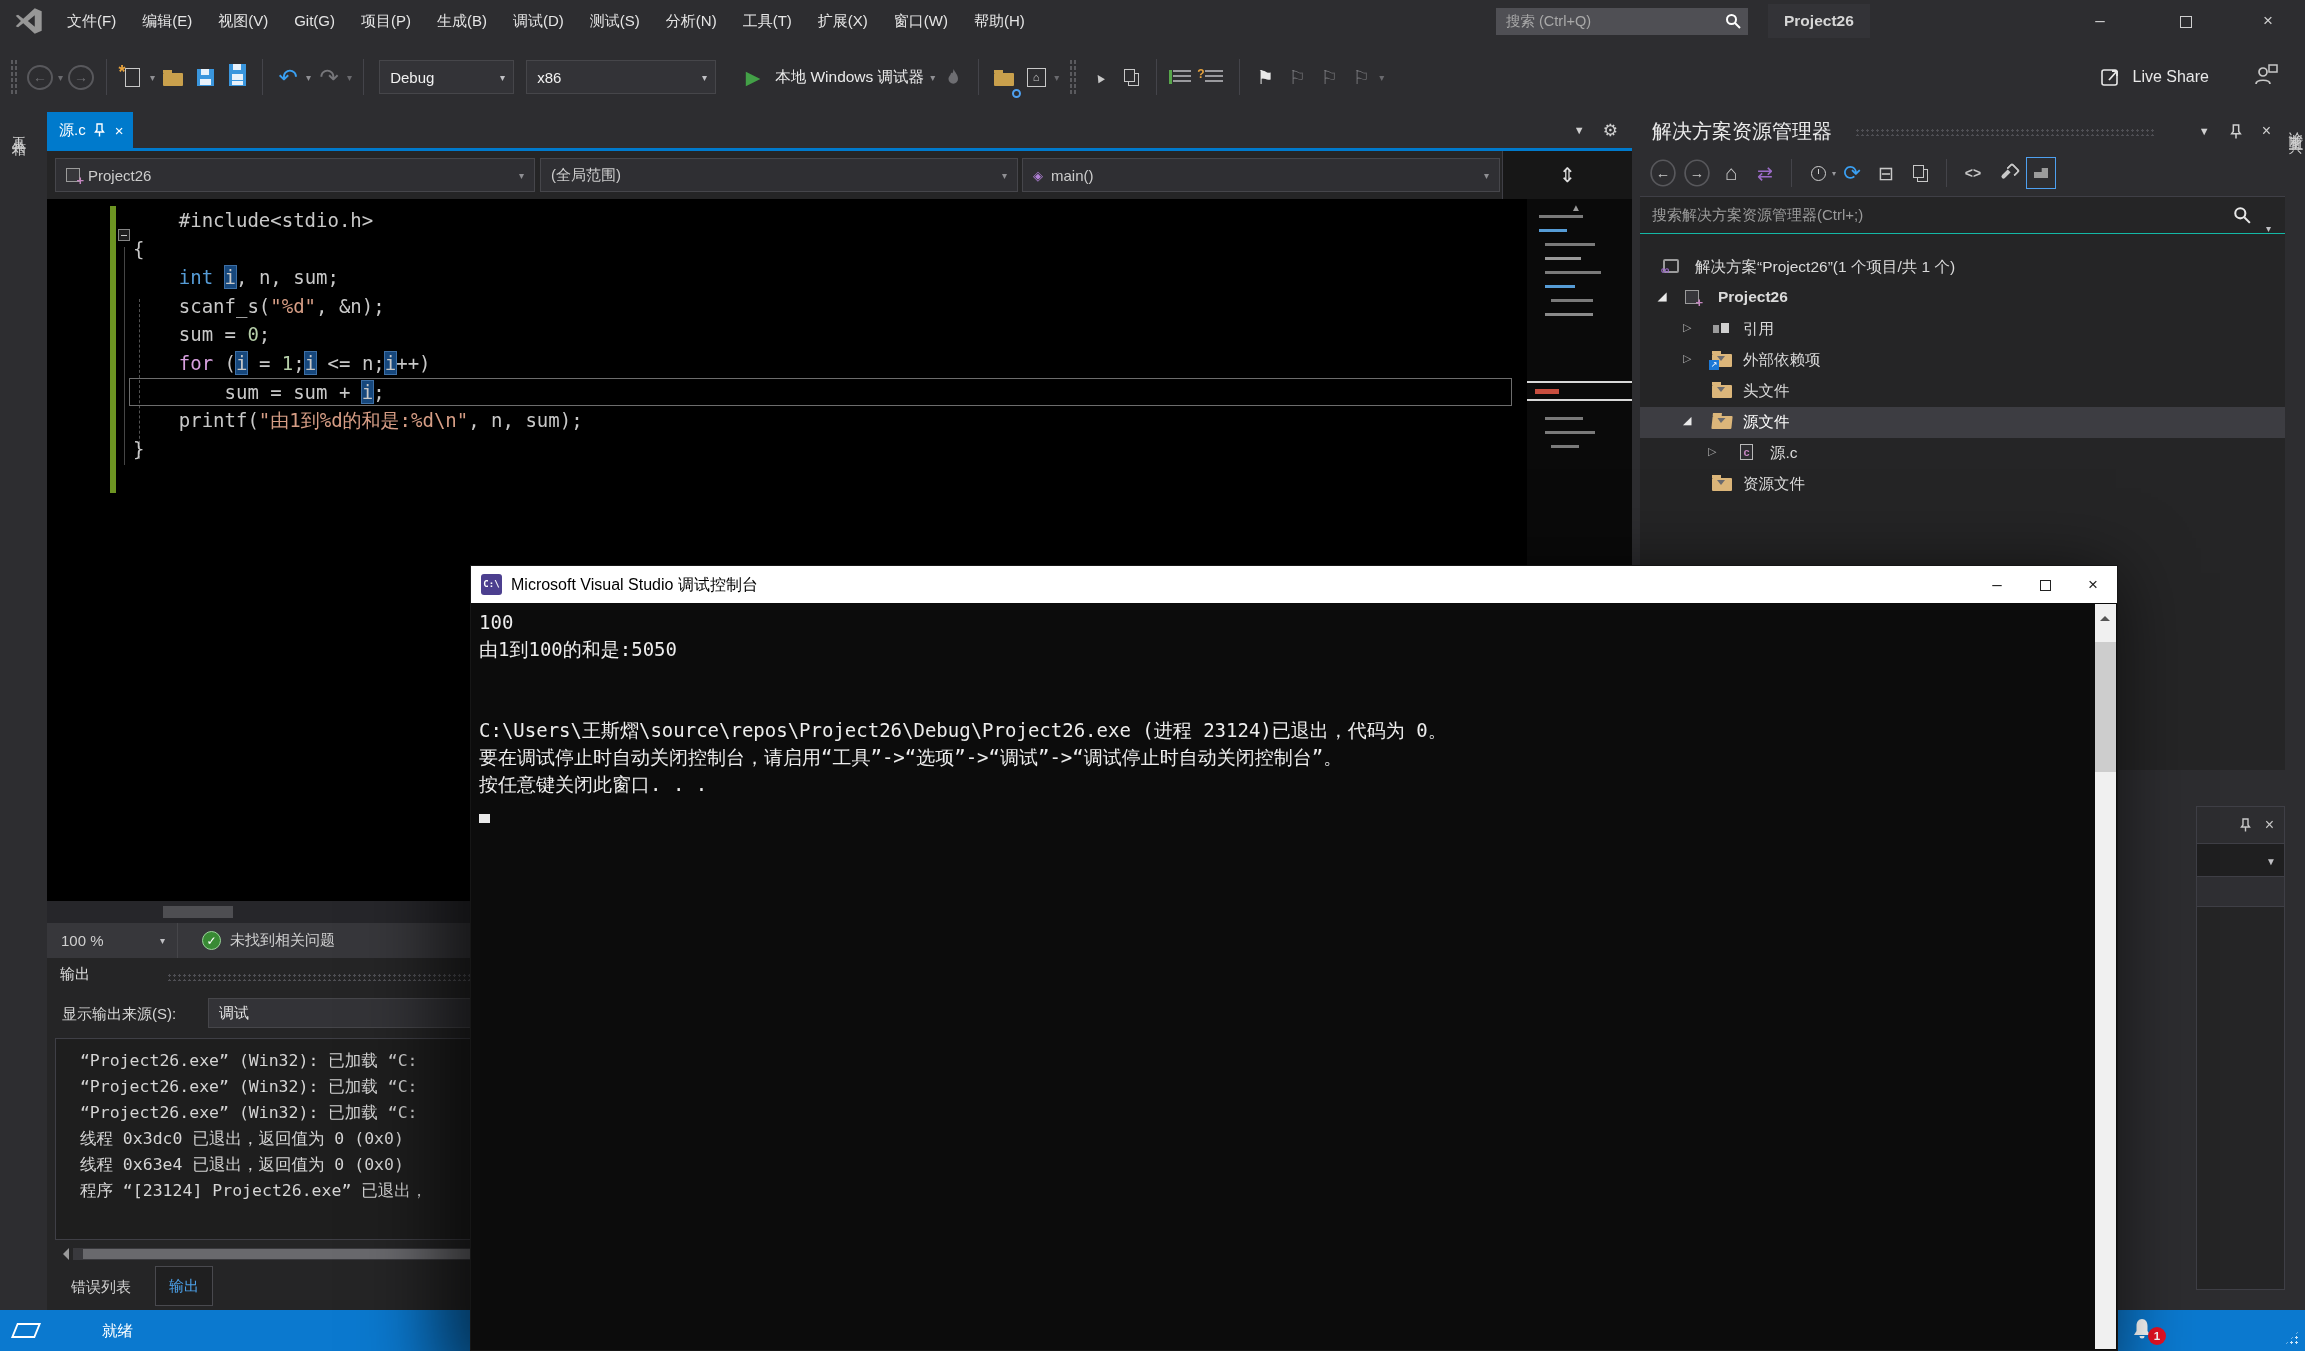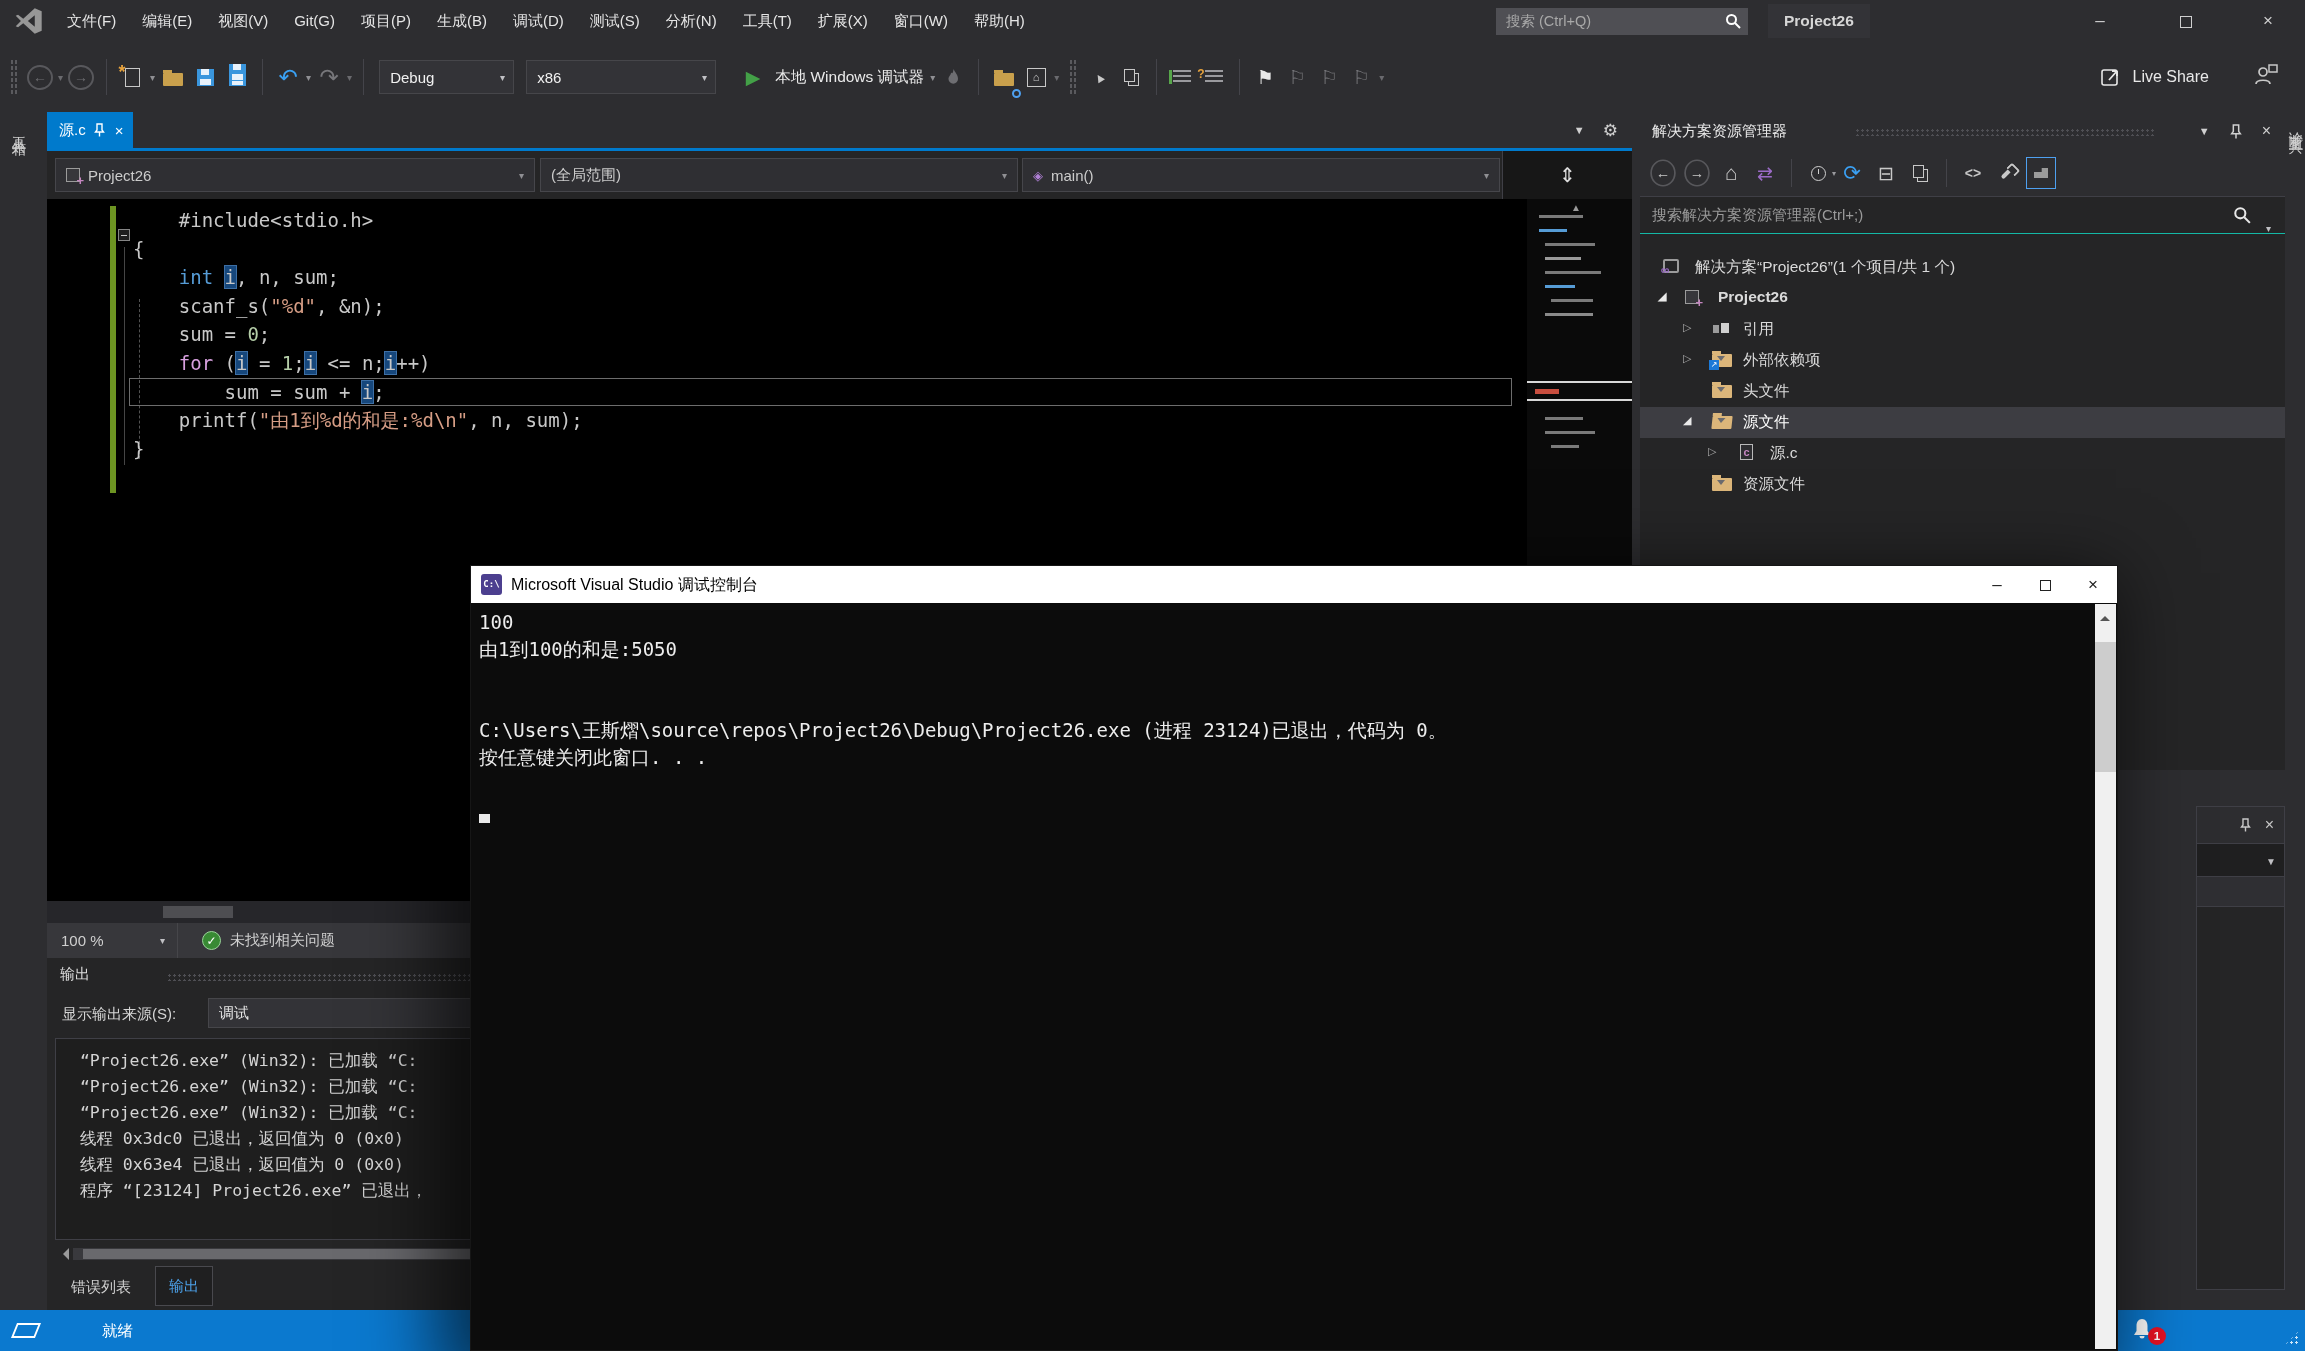--- a/index.html
+++ b/index.html
@@ -118,21 +118,21 @@
   #out-hs .arr { position:absolute; left:10px; top:2px; width:0; height:0; border:6px solid transparent; border-right-color:#9a9a9a; }
   #out-hs .track { position:absolute; left:26px; right:8px; top:2px; height:12px; background:#39393d; }
   #out-hs .thumb { position:absolute; left:36px; top:3px; width:1120px; height:10px; background:#69696d; }
   #out-tab-err { position:absolute; left:14px; top:312px; height:34px; line-height:34px; padding:0 10px; font-size:15px; color:#d0d0d0; }
   #out-tab-out { position:absolute; left:108px; top:308px; height:40px; line-height:38px; padding:0 13px; font-size:15px;
                  color:#4ba0e8; background:#1f1f20; border:1px solid #49494e; }
 
   
   #solution { position:absolute; left:1640px; top:112px; width:645px; height:658px; background:#252526; }
   #sol-top { position:absolute; left:0; top:0; width:100%; height:84px; background:#2d2d30; }
-  #sol-title { position:absolute; left:12px; top:0; height:38px; line-height:38px; font-size:15px; color:#eaeaea; }
+  #sol-title { position:absolute; left:12px; top:0; height:38px; line-height:38px; font-size:20px; color:#eaeaea; }
   #sol-grip { position:absolute; left:215px; top:16px; width:300px; height:8px; }
   #sol-hdr-icons { position:absolute; right:14px; top:0; height:38px; display:flex; align-items:center; gap:20px; color:#d0d0d0; }
   #sol-tools { position:absolute; left:6px; top:38px; width:100%; height:46px; display:flex; align-items:center; }
   .sic { flex:none; display:inline-flex; align-items:center; justify-content:center; width:30px; height:32px; font-size:17px; color:#c8c8c8; position:relative; margin:0 2px; }
   .sic .mini-caret { position:absolute; right:-3px; top:12px; font-size:8px; color:#9a9a9e; }
   .clock { width:15px; height:15px; border:1.5px solid #d0d0d0; border-radius:50%; position:relative; }
   .clock::after { content:""; position:absolute; left:6px; top:2px; width:1.5px; height:5px; background:#d0d0d0; }
   .dblsq { width:11px; height:13px; border:1px solid #c8c8c8; box-shadow:4px 4px 0 -1px #2d2d30, 4px 4px 0 0 #c8c8c8; margin:-3px 0 0 -3px; }
   .wrench-bar { width:4px; height:14px; background:#c8c8c8; transform:rotate(45deg); border-radius:2px; position:relative; }
   .wrench-bar::after { content:""; position:absolute; left:-2px; top:-4px; width:8px; height:6px; border:2px solid #c8c8c8; border-bottom:none; border-radius:3px 3px 0 0; background:#2d2d30; }
@@ -577,20 +577,21 @@
       <span class="con-btn" style="right:96px;">–</span>
       <span class="con-btn" style="right:48px;"><span class="cssbox"></span></span>
       <span class="con-btn" style="right:0;">×</span>
     </div>
     <div id="con-body">
         <div class="kl">100</div>
         <div class="kl">由1到100的和是:5050</div>
         <div class="kl">&nbsp;</div>
         <div class="kl">&nbsp;</div>
         <div class="kl">C:\Users\王斯熠\source\repos\Project26\Debug\Project26.exe (进程 23124)已退出，代码为 0。</div>
+        <div class="kl">要在调试停止时自动关闭控制台，请启用“工具”-&gt;“选项”-&gt;“调试”-&gt;“调试停止时自动关闭控制台”。</div>
         <div class="kl">按任意键关闭此窗口. . .</div>
       </div>
     <span id="con-cursor"></span>
     <div id="con-scroll">
       <span class="up"></span>
       <span class="thumb"></span>
     </div>
   </section>
 
 </div>

